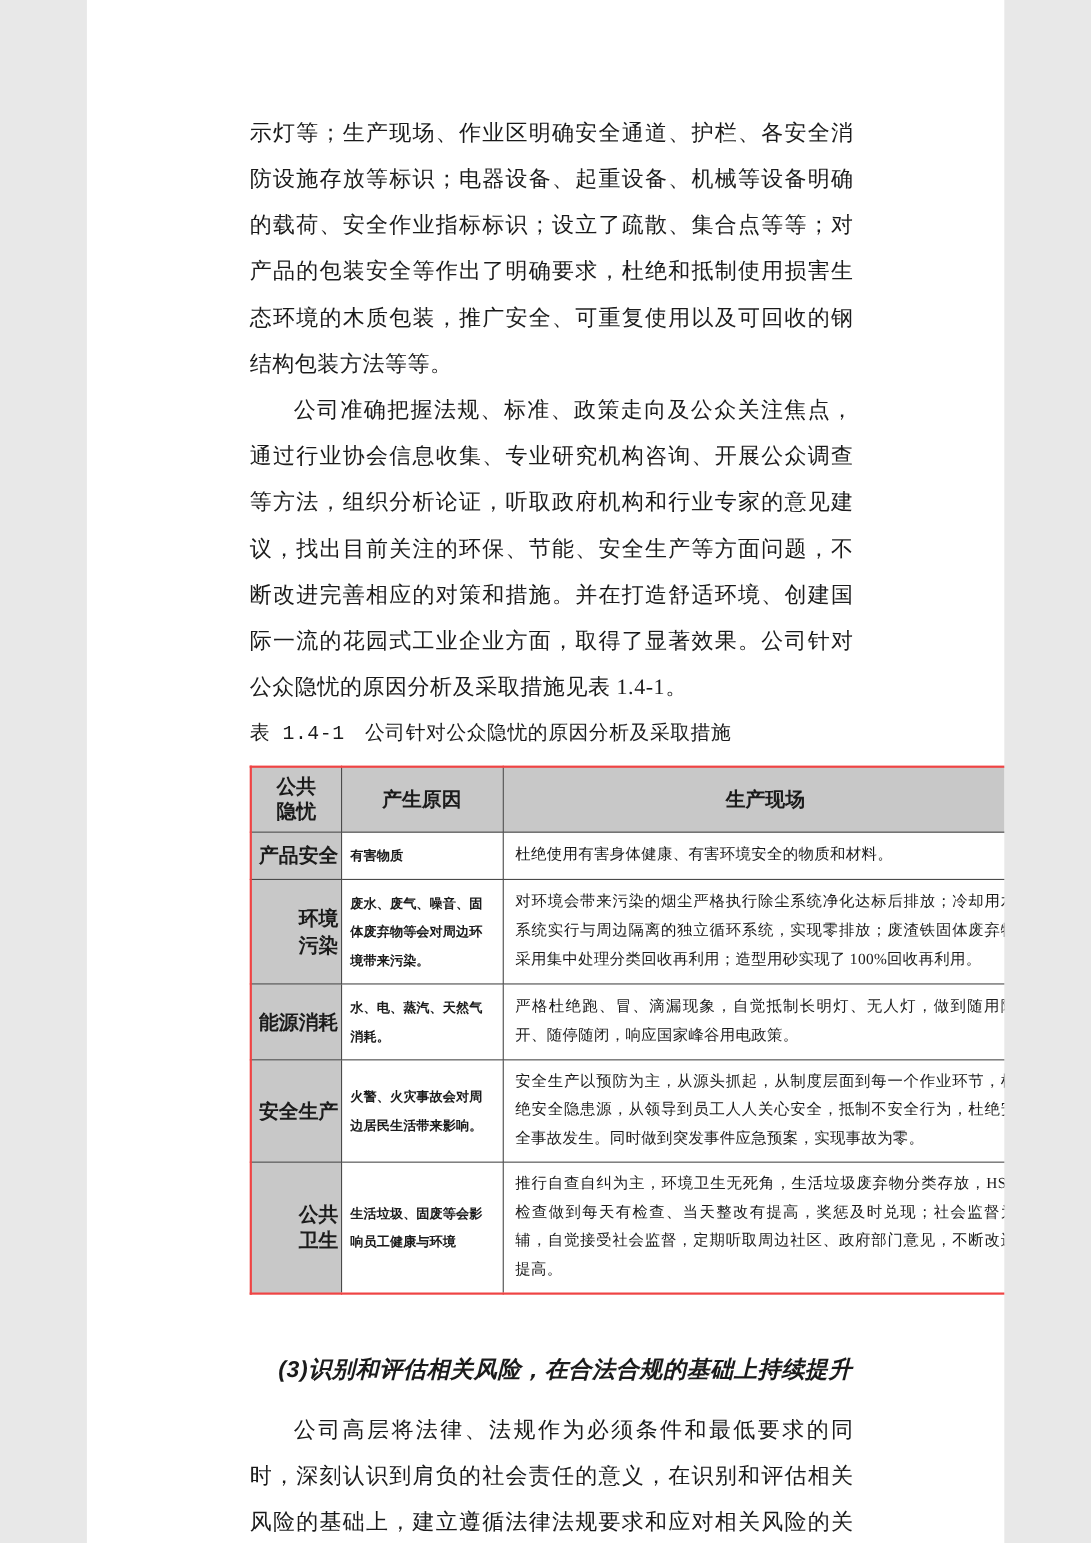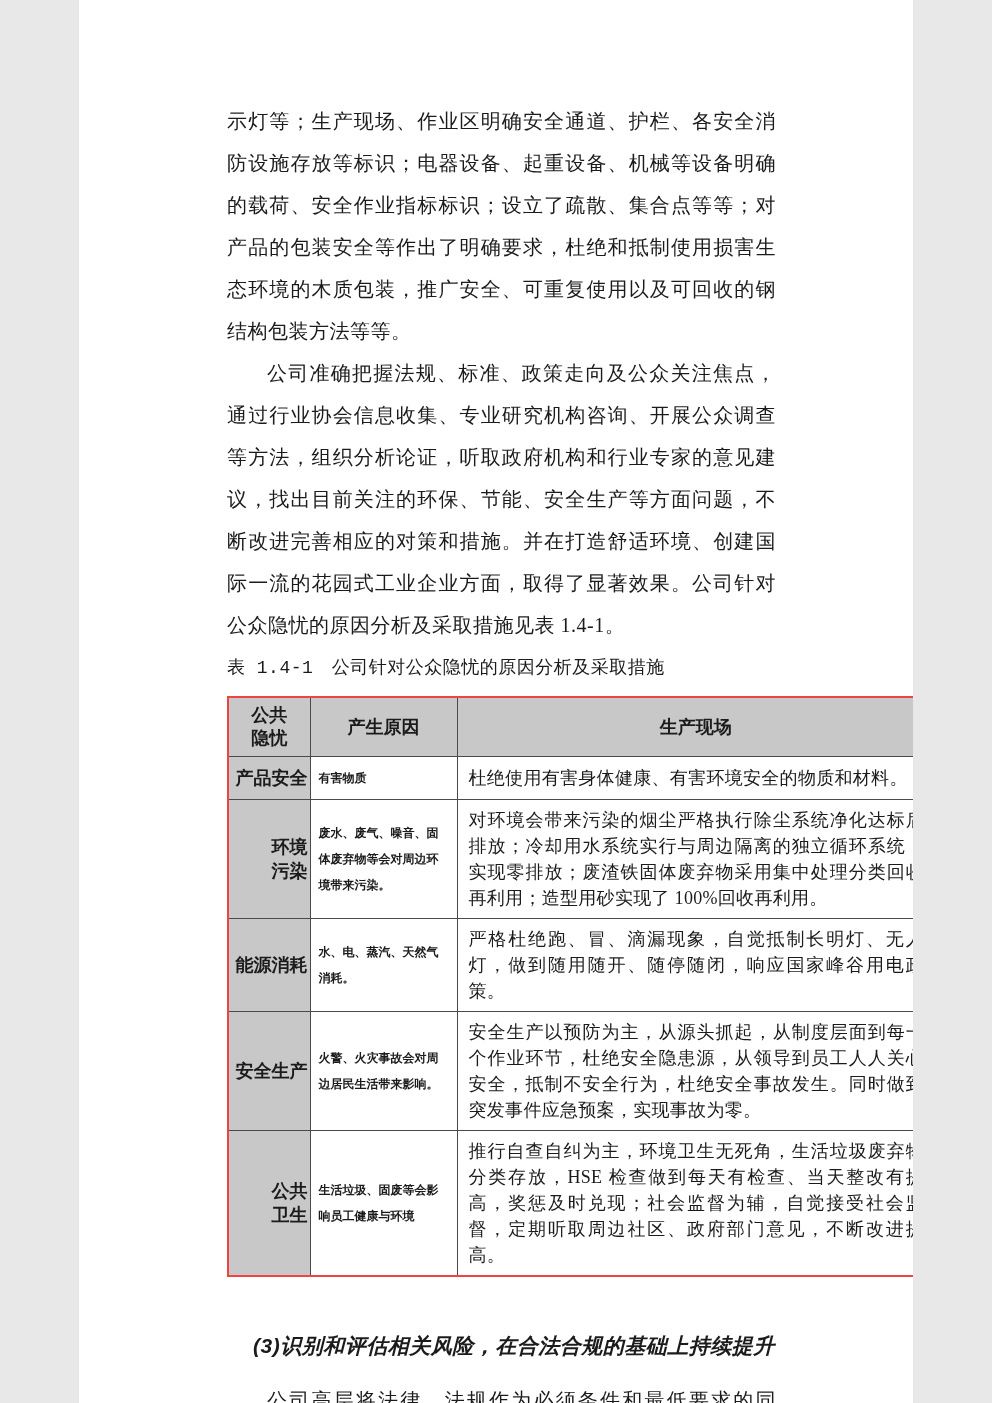--- a/index.html
+++ b/index.html
@@ -74,21 +74,21 @@
     white-space: pre-line;
   }
   td.cell-cause {
     font-size: 12px;
     line-height: 26px;
     padding: 8px 8px;
     text-align: left;
     font-weight: bold;
   }
   td.cell-measure {
-    font-size: 18px;
+    font-size: 14px;
     line-height: 26px;
     padding: 7px 10px 7px 11px;
     text-align: justify;
     letter-spacing: 0.3px;
     margin-top: 28px;
   }
   tbody tr { min-height: 50px; }
   .section-heading {
     margin: 54px 0 0 26px;
     font-family: "Liberation Sans", "DejaVu Sans", sans-serif;

